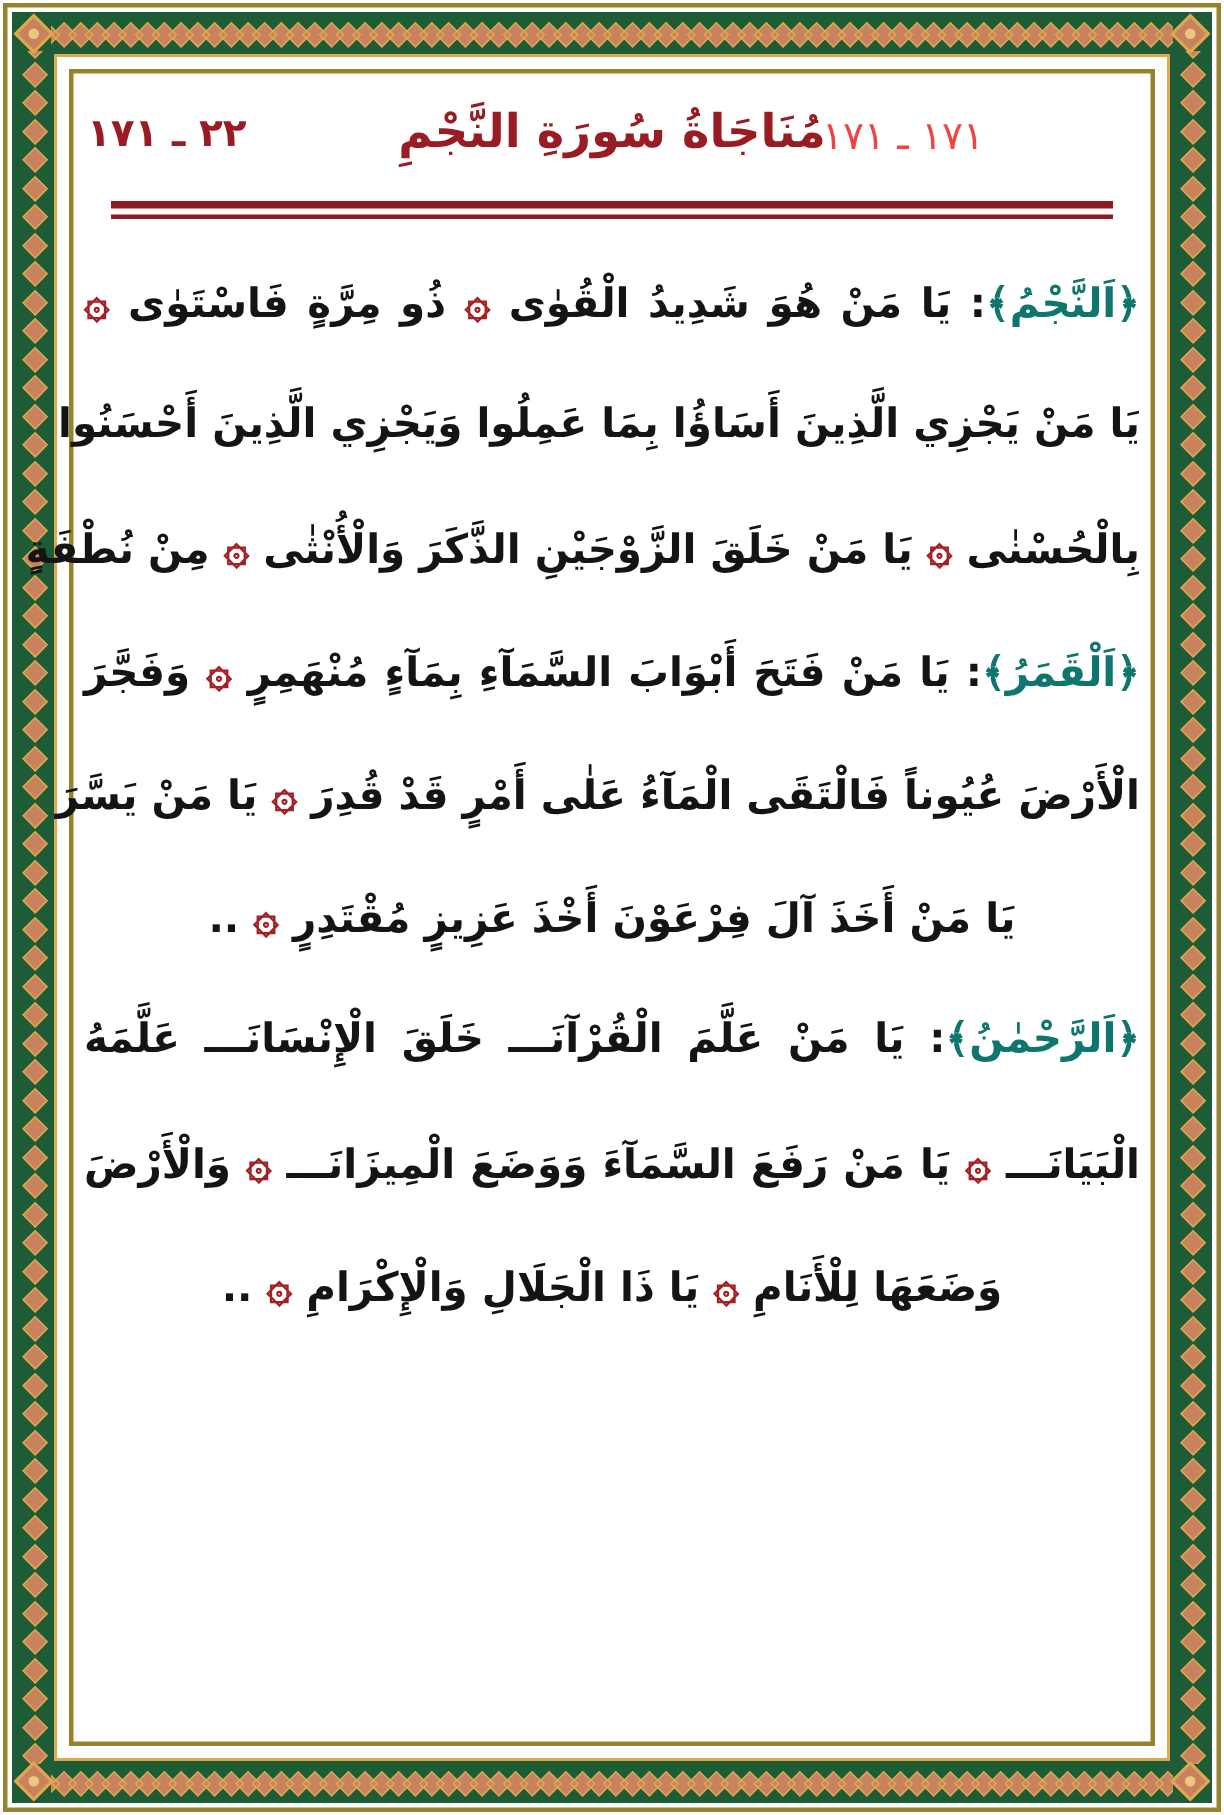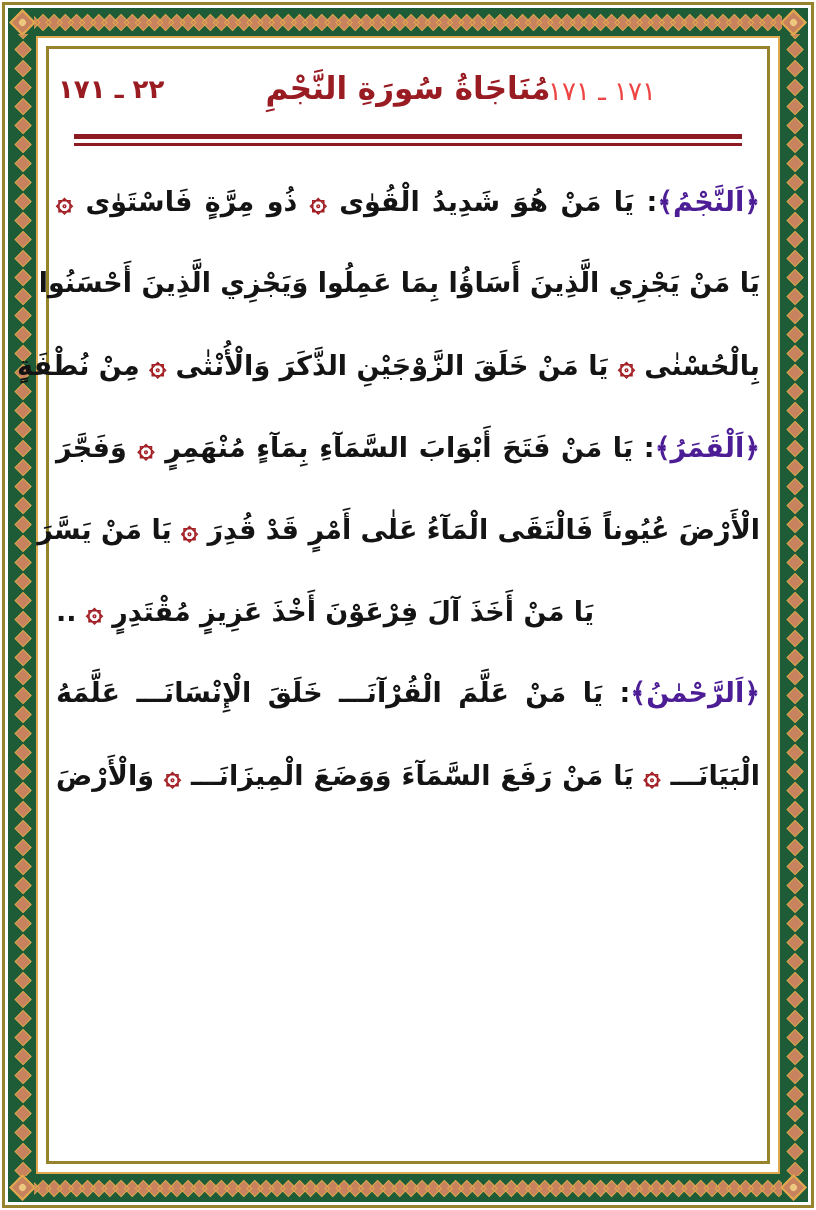--- a/index.html
+++ b/index.html
@@ -46,23 +46,23 @@
   .double-rule{
     margin:6px 18px 0 18px;height:4px;
     border-top:5px solid #8e1b22;border-bottom:3px solid #8e1b22;
   }
   .body-text{margin-top:14px;color:#141414;}
   .line{
     height:82px;line-height:82px;font-size:27px;font-weight:bold;
     white-space:nowrap;direction:rtl;
   }
   .line.justify{text-align:justify;text-align-last:justify;}
-  .line.center{text-align:left;}
+  .line.center{text-align:center;}
   .line.right{text-align:right;}
-  .line .surah{color:#4c1d95;}
+  .line .surah{color:#0f766e;}
   .line .rosette{color:#a32126;font-size:29px;}
   .line .colon{color:#141414;}
 </style>
 </head>
 <body>
 
 <div id="page">
 
   <div class="frame-outer"></div>
   <div class="band-green"></div>
@@ -86,16 +86,17 @@
     <div class="double-rule"></div>
     <div class="body-text">
         <div class="line justify"><span class="surah">﴿اَلنَّجْمُ﴾</span><span class="colon">: </span><span class="text">يَا مَنْ هُوَ شَدِيدُ الْقُوٰى </span><span class="rosette">۞</span><span class="text"> ذُو مِرَّةٍ فَاسْتَوٰى </span><span class="rosette">۞</span></div>
         <div class="line justify"><span class="text">يَا مَنْ يَجْزِي الَّذِينَ أَسَاؤُا بِمَا عَمِلُوا وَيَجْزِي الَّذِينَ أَحْسَنُوا</span></div>
         <div class="line justify"><span class="text">بِالْحُسْنٰى </span><span class="rosette">۞</span><span class="text"> يَا مَنْ خَلَقَ الزَّوْجَيْنِ الذَّكَرَ وَالْأُنْثٰى </span><span class="rosette">۞</span><span class="text"> مِنْ نُطْفَةٍ</span></div>
         <div class="line justify"><span class="surah">﴿اَلْقَمَرُ﴾</span><span class="colon">: </span><span class="text">يَا مَنْ فَتَحَ أَبْوَابَ السَّمَآءِ بِمَآءٍ مُنْهَمِرٍ </span><span class="rosette">۞</span><span class="text"> وَفَجَّرَ</span></div>
         <div class="line justify"><span class="text">الْأَرْضَ عُيُوناً فَالْتَقَى الْمَآءُ عَلٰى أَمْرٍ قَدْ قُدِرَ </span><span class="rosette">۞</span><span class="text"> يَا مَنْ يَسَّرَ</span></div>
         <div class="line center"><span class="text">يَا مَنْ أَخَذَ آلَ فِرْعَوْنَ أَخْذَ عَزِيزٍ مُقْتَدِرٍ </span><span class="rosette">۞</span><span class="text"> ..</span></div>
         <div class="line justify"><span class="surah">﴿اَلرَّحْمٰنُ﴾</span><span class="colon">: </span><span class="text">يَا مَنْ عَلَّمَ الْقُرْآنَـــ خَلَقَ الْإِنْسَانَـــ عَلَّمَهُ</span></div>
         <div class="line justify"><span class="text">الْبَيَانَـــ </span><span class="rosette">۞</span><span class="text"> يَا مَنْ رَفَعَ السَّمَآءَ وَوَضَعَ الْمِيزَانَـــ </span><span class="rosette">۞</span><span class="text"> وَالْأَرْضَ</span></div>
+        <div class="line center"><span class="text">وَضَعَهَا لِلْأَنَامِ </span><span class="rosette">۞</span><span class="text"> يَا ذَا الْجَلَالِ وَالْإِكْرَامِ </span><span class="rosette">۞</span><span class="text"> ..</span></div>
       </div>
   </div>
 
 </div>
 
 </body></html>

